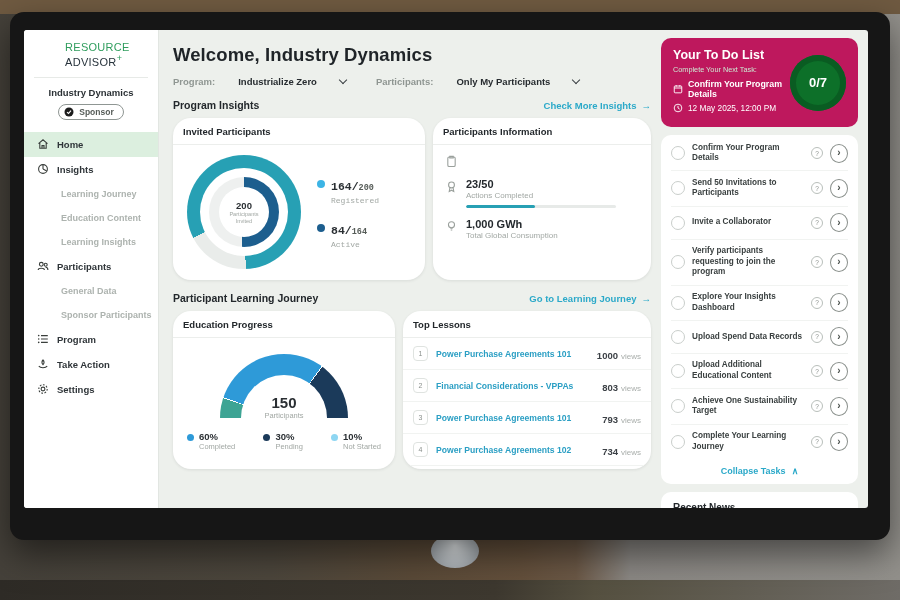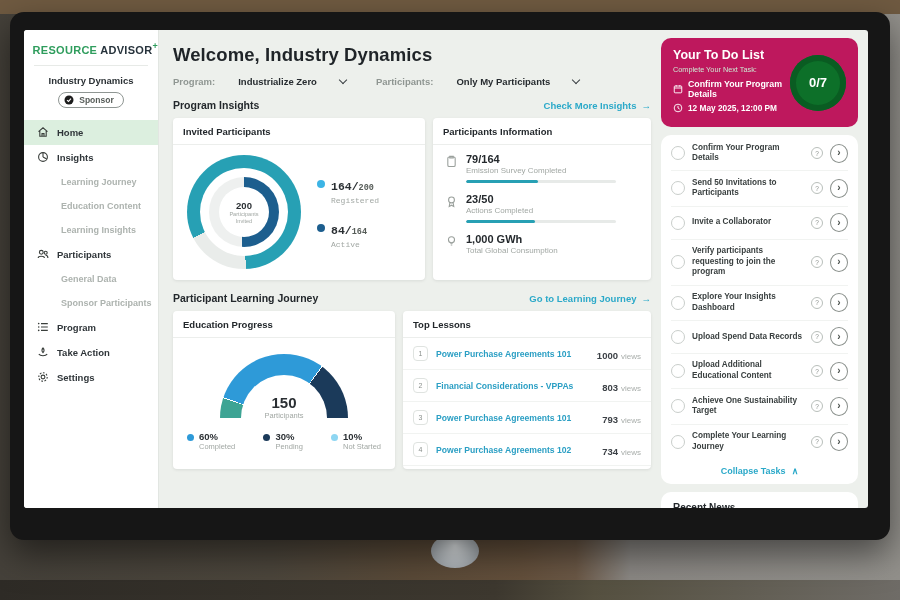--- a/index.html
+++ b/index.html
@@ -13,21 +13,21 @@
   .stand{position:absolute;left:431px;top:534px;width:48px;height:34px;border-radius:50%;
     background:radial-gradient(circle at 50% 35%,#eef2f4,#b9bfc3 55%,#8c9298);z-index:1;}
   
   .monitor{position:absolute;left:10px;top:12px;width:880px;height:528px;background:#161616;
     border-radius:14px;box-shadow:0 14px 34px rgba(0,0,0,.5);z-index:2;}
   .screen{position:absolute;left:14px;top:18px;right:22px;bottom:32px;background:#edf0ec;
     border-radius:3px;overflow:hidden;display:flex;}
   
   .sidebar{width:134px;background:#ffffff;border-right:1px solid #e2e6e2;flex:0 0 auto;
     display:flex;flex-direction:column;padding-top:11px;}
-  .logo{text-align:right;font-size:11px;font-weight:700;letter-spacing:.3px;padding-bottom:9px;}
+  .logo{text-align:left;font-size:11px;font-weight:400;letter-spacing:.3px;padding-bottom:9px;padding-left:41px;}
   .logo .g{color:#2f9d5d;}
   .logo .d{color:#27333c;}
   .logo .plus{color:#2f9d5d;font-size:9px;vertical-align:super;}
   .logo-div{height:1px;background:#e7eae7;margin:0 10px 9px;}
   .org{text-align:center;font-size:9.5px;font-weight:700;color:#2b3135;margin-bottom:6px;}
   .pill{display:flex;align-items:center;gap:5px;margin:0 auto 12px;border:1.3px solid #8f9693;
     border-radius:999px;padding:2px 9px 2px 5px;background:#fff;cursor:pointer;}
   .pill .txt{font-size:8.5px;font-weight:700;color:#565c58;}
   .nav{display:flex;flex-direction:column;}
   .nav-item{display:flex;align-items:center;gap:8px;height:25px;padding-left:13px;
@@ -42,21 +42,21 @@
   .filters{display:flex;align-items:center;gap:30px;margin-bottom:12px;}
   .filter{display:flex;align-items:center;gap:23px;cursor:pointer;}
   .filter .lab{font-size:9.5px;color:#8f9692;font-weight:600;}
   .filter .val{font-size:9.5px;color:#272c30;font-weight:800;}
   .chev{width:5px;height:5px;border-right:1.4px solid #3a3f43;border-bottom:1.4px solid #3a3f43;
     transform:rotate(45deg);margin-top:-3px;}
   .sec-row{display:flex;align-items:center;justify-content:space-between;margin:2px 0 7px;}
   .sec-title{font-size:10.5px;font-weight:800;color:#23282c;}
   .sec-link{font-size:9.5px;font-weight:800;color:#2ba9c9;cursor:pointer;display:flex;gap:5px;align-items:center;}
   .cards{display:flex;gap:8px;margin-bottom:12px;}
-  .card{background:#fff;border-radius:4px;box-shadow:0 1px 3px rgba(40,50,45,.10);overflow:hidden;}
+  .card{background:#fff;border-radius:18px;box-shadow:0 1px 3px rgba(40,50,45,.10);overflow:hidden;}
   .card-h{padding:8px 10px 7px;font-size:9.5px;font-weight:800;color:#23282c;border-bottom:1px solid #eceeec;}
   
   .card-invited{width:252px;height:162px;}
   .inv-body{display:flex;align-items:center;}
   .donut-wrap{position:relative;width:114px;height:114px;margin:10px 6px 0 14px;flex:0 0 auto;}
   .abs{position:absolute;border-radius:50%;}
   .donut-outer{inset:0;}
   .donut-gap{inset:13px;background:#fff;}
   .donut-inner{inset:22px;}
   .donut-hole{inset:32px;background:#fff;display:flex;flex-direction:column;align-items:center;justify-content:center;text-align:center;}
@@ -98,21 +98,21 @@
   .lesson-title{flex:1;font-size:8.6px;font-weight:700;color:#2b9fc4;cursor:pointer;}
   .views-n{font-size:9.5px;font-weight:800;color:#3c4146;}
   .views-s{font-size:8px;color:#a9aeab;margin-left:3px;}
   
   .rightpanel{flex:1;padding:8px 10px 0 2px;display:flex;flex-direction:column;}
   .todo-green{background:#be185d;border-radius:10px;padding:10px 12px;display:flex;justify-content:space-between;
     align-items:center;color:#fff;flex:0 0 auto;}
   .todo-title{font-size:12.5px;font-weight:800;margin-bottom:3px;}
   .todo-sub{font-size:7.3px;color:#cde8d3;margin-bottom:5px;}
   .todo-line{display:flex;align-items:center;gap:5px;font-size:8.8px;font-weight:700;margin-bottom:4px;}
-  .todo-line.time{font-weight:700;font-size:8.3px;}
+  .todo-line.time{font-weight:400;font-size:8.3px;}
   .score{width:56px;height:56px;border-radius:50%;background:#0e side;flex:0 0 auto;}
   .score{background:#0d7029;box-shadow:inset 0 0 0 6px #0a5c22;display:flex;align-items:center;justify-content:center;
     font-size:13px;font-weight:800;color:#fff;}
   .tasks-card{background:#fff;border-radius:10px;margin-top:8px;padding:1px 10px 2px;flex:0 0 auto;}
   .task-row{display:flex;align-items:center;gap:7px;padding:6.5px 0;border-bottom:1px solid #f1f3f1;}
   .task-check{width:12px;height:12px;border:1.4px solid #c9cecb;border-radius:50%;flex:0 0 auto;cursor:pointer;}
   .task-label{flex:1;font-size:8.2px;font-weight:700;color:#3a4040;line-height:1.3;}
   .task-info{width:10px;height:10px;border:1px solid #b9bfbb;border-radius:50%;font-size:6.5px;color:#8a908c;
     display:flex;align-items:center;justify-content:center;flex:0 0 auto;cursor:pointer;}
   .task-go{width:16px;height:16px;border:1.3px solid #8a908c;border-radius:50%;display:flex;align-items:center;
@@ -274,27 +274,20 @@
 
       <div class="card card-info">
         <div class="card-h">Participants Information</div>
         <div class="info-row">
           <span class="info-ic">
                 <svg width="13" height="13" viewBox="0 0 12 12" fill="none" stroke="#9aa09c" stroke-width="1">
                   <rect x="2.6" y="1.8" width="6.8" height="8.8" rx="1.2"></rect>
                   <path d="M4.4 1.3 H7.6 V2.8 H4.4 Z"></path>
                 </svg>
               </span>
-          <div>
-            <div class="info-num">79/164</div>
-            <div class="info-cap">Emission Survey Completed</div>
-            <div class="bar">
-                  <div class="bar-fill" style="width: 48.2%; background: rgb(39, 160, 180);"></div>
-                </div>
-          </div>
         </div>
         <div class="info-row">
           <span class="info-ic">
                 <svg width="13" height="13" viewBox="0 0 12 12" fill="none" stroke="#9aa09c" stroke-width="1">
                   <circle cx="6" cy="4.6" r="2.7"></circle>
                   <path d="M4.6 6.9 L3.9 10.6 L6 9.4 L8.1 10.6 L7.4 6.9"></path>
                 </svg>
               </span>
           <div>
             <div class="info-num">23/50</div>

